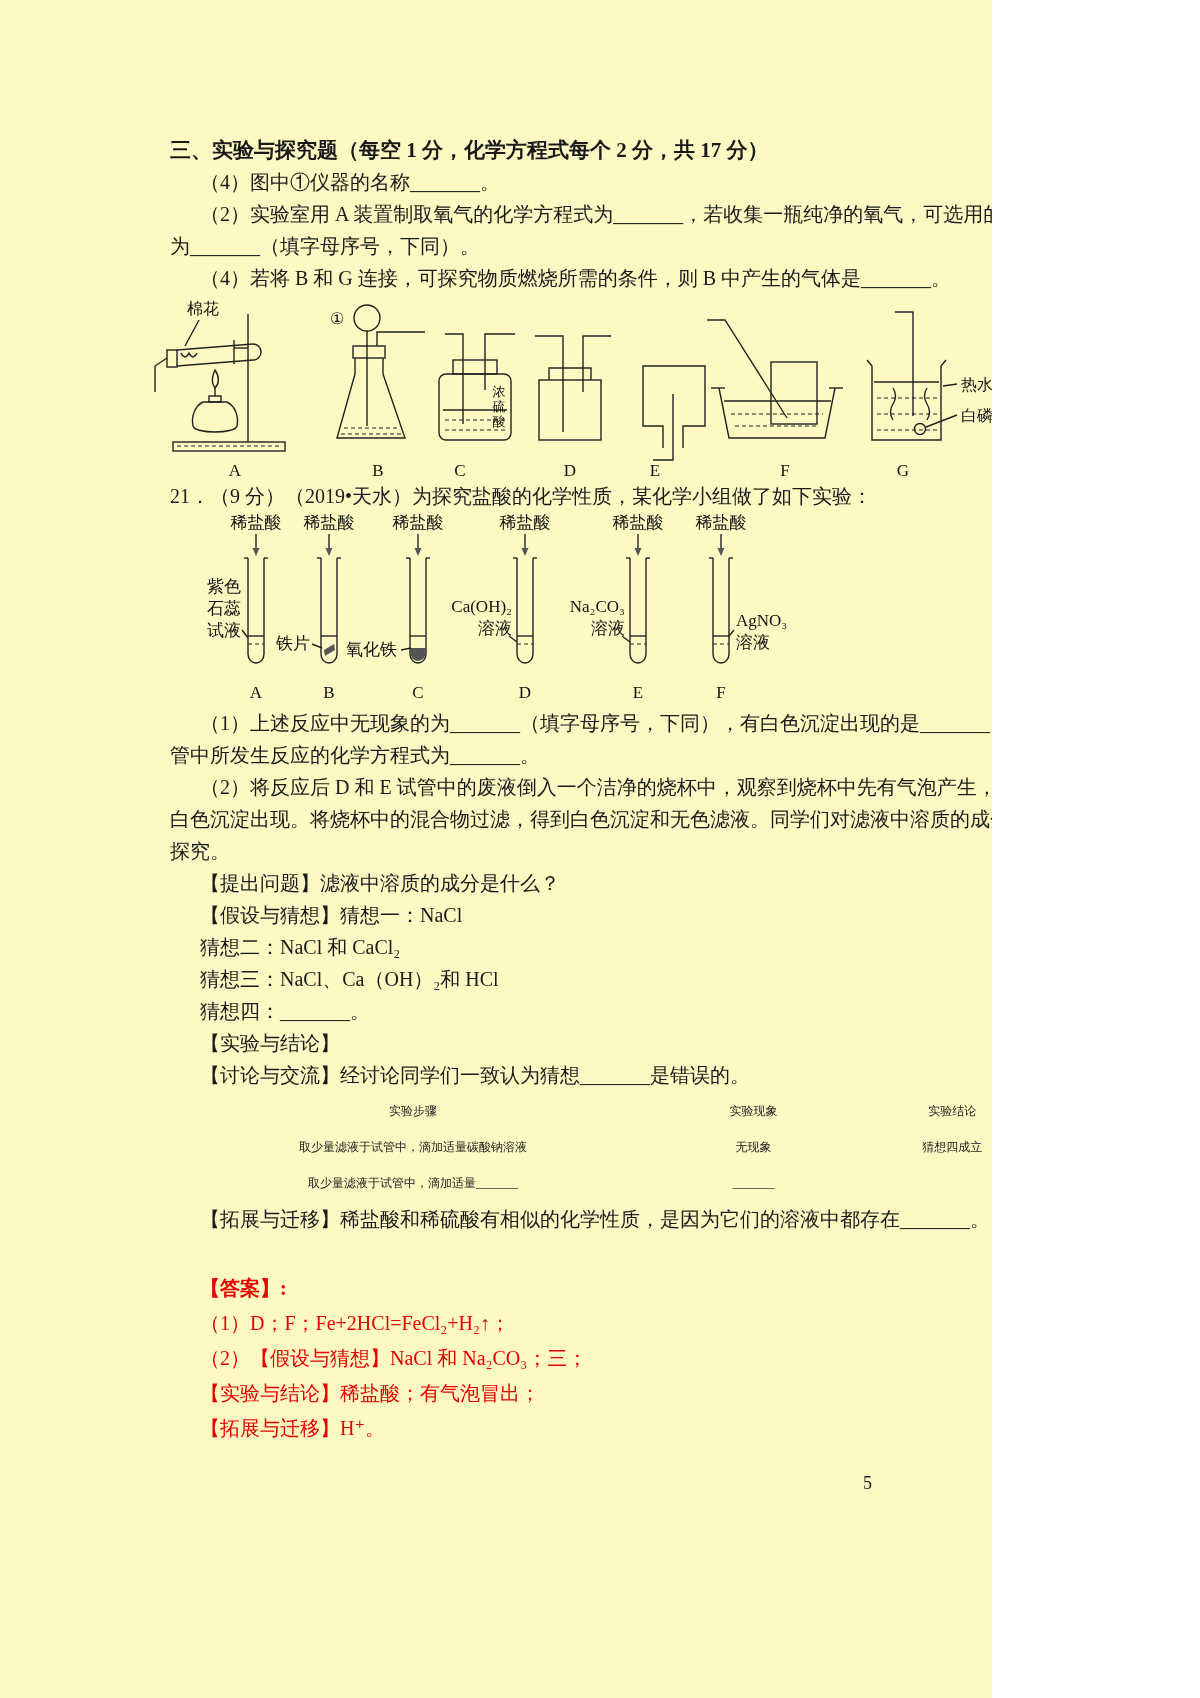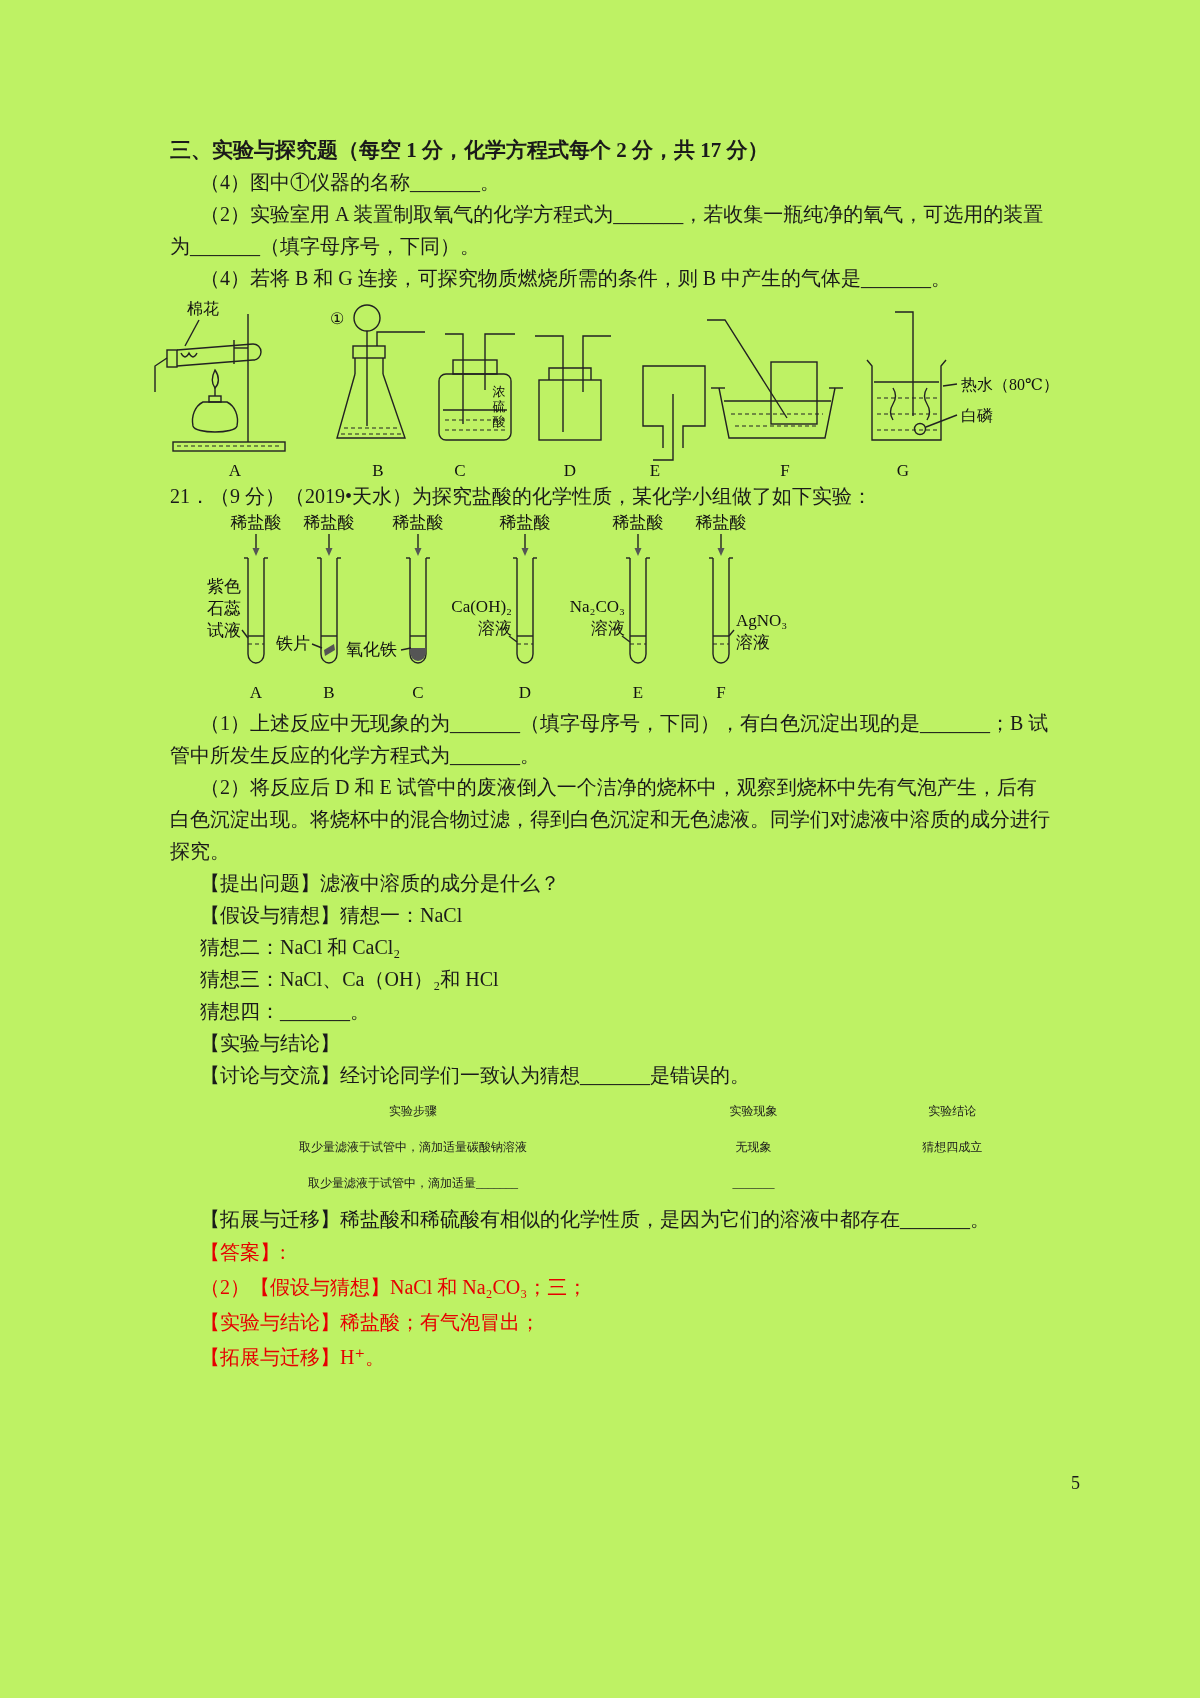--- a/index.html
+++ b/index.html
@@ -1,18 +1,18 @@
 <!DOCTYPE html>
 <html style="--ink: #1a1a1a; --answer-red: #e60000;"><head>
 <meta charset="utf-8">
 <style>
   * { margin:0; padding:0; box-sizing:border-box; }
   html,body { background:#ffffff; }
   .page {
-    position:relative; width:1200px; height:1698px; background:#bef264;
+    position:relative; width:992px; height:1698px; background:#fef9c3;
     font-family:"Liberation Serif","DejaVu Serif",serif;
     color:var(--ink,#1a1a1a); overflow:hidden;
   }
   .content { position:absolute; left:170px; top:134px; width:884px; font-size:20px; line-height:32px; }
   p.para { text-indent:30px; }
   p.title { font-weight:bold; font-size:21px; }
   .fig1 { display:block; margin:4px 0 0 -55px; }
   .fig2 { display:block; margin:0 0 0 18px; }
   .fig path,.fig line,.fig rect,.fig circle,.fig polyline { stroke:#222; fill:none; stroke-width:1.4px; }
   .fig .dash { stroke-dasharray:4 3; stroke-width:1px; }
@@ -20,21 +20,21 @@
   .fig text { fill:#111; stroke:none; font-family:"Liberation Serif","DejaVu Serif",serif; font-size:16px; }
   .fig text.letter { font-size:17px; }
   .fig text.small { font-size:13px; }
   .fig text.reagent { font-size:17px; }
   table.result-table { width:100%; border-collapse:collapse; margin:2px 0; }
   table.result-table th, table.result-table td {
     font-weight:normal; text-align:center; padding:3px 4px; font-size:12px; line-height:30px;
   }
   .col1 { width:55%; } .col2 { width:22%; } .col3 { width:23%; }
   .answers { color:var(--answer-red,#e60000); line-height:35px; }
-  .answers .heading { font-weight:normal; }
+  .answers .heading { font-weight:bold;margin-top:36px; }
   .pageno { position:absolute; right:120px; top:1473px; font-size:18px; font-family:"Liberation Serif","DejaVu Serif",serif; }
 </style>
 </head>
 <body>
 
 <div class="page">
   <div class="content">
 
     <p class="title">三、实验与探究题（每空 1 分，化学方程式每个 2 分，共 17 分）</p>
 
@@ -274,20 +274,21 @@
         <td>_______</td>
         <td></td>
       </tr>
     </tbody>
       </table>
 
     <p class="para">【拓展与迁移】稀盐酸和稀硫酸有相似的化学性质，是因为它们的溶液中都存在_______。</p>
 
     <div class="answers">
       <p class="para heading">【答案】:</p>
+      <p class="para">（1）D；F；Fe+2HCl=FeCl₂+H₂↑；</p>
       <p class="para">（2）【假设与猜想】NaCl 和 Na₂CO₃；三；</p>
       <p class="para">【实验与结论】稀盐酸；有气泡冒出；</p>
       <p class="para">【拓展与迁移】H⁺。</p>
     </div>
 
   </div>
 
   <div class="pageno">5</div>
 </div>
 

